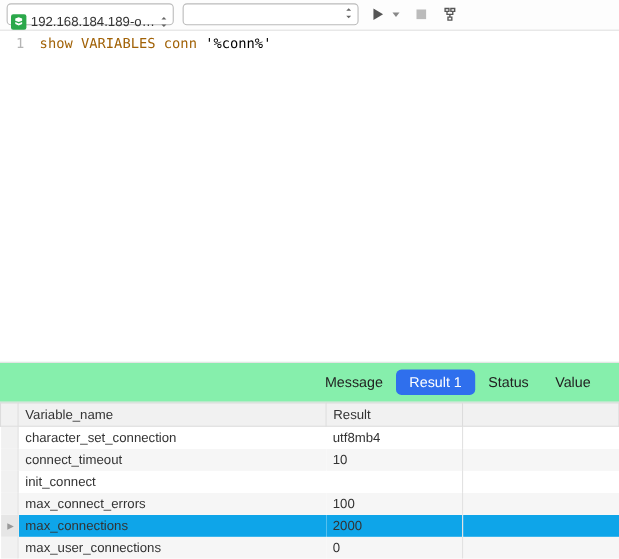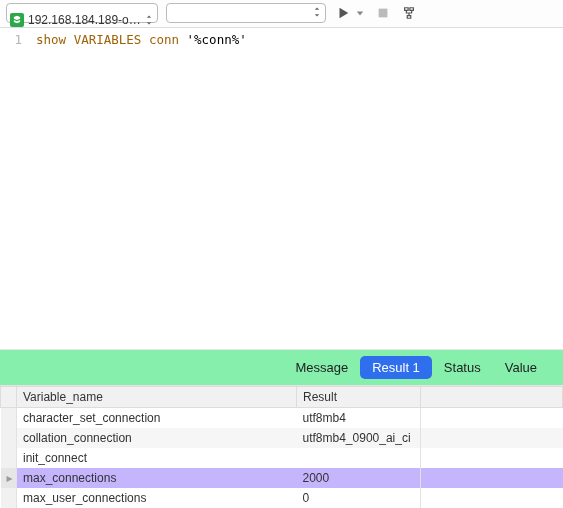--- a/index.html
+++ b/index.html
@@ -138,21 +138,21 @@
     overflow: hidden;
     font-weight: normal;
   }
   .grid thead th {
     background: #f1f1f1;
     border: 1px solid #dcdcdc;
     color: #333;
   }
   .grid tbody tr:nth-child(odd) td { background: #fff; }
   .grid tbody tr:nth-child(even) td { background: #f6f6f6; }
-  .grid tbody tr.sel td { background: #c4b5fd; }
+  .grid tbody tr.sel td { background: #0ea5e9; }
   .rowhandle {
     width: 16px;
     text-align: center;
     color: #999;
     background: #f1f1f1 !important;
     border-right: 1px solid #e2e2e2;
   }
   .grid tbody tr.sel .rowhandle { background: #e6e6e6 !important; }
   .col-name { width: 280px; }
   .col-value { width: 124px; border-right: 1px solid #e2e2e2 !important; }
@@ -241,28 +241,34 @@
   </thead>
   <tbody id="grid-body">
       <tr>
         <td class="rowhandle"></td>
         <td>character_set_connection</td>
         <td class="col-value">utf8mb4</td>
         <td></td>
       </tr>
       <tr>
         <td class="rowhandle"></td>
-        <td>collation_connection</td>
-        <td class="col-value">utf8mb4_0900_ai_ci</td>
+        <td>connect_timeout</td>
+        <td class="col-value">10</td>
         <td></td>
       </tr>
       <tr>
         <td class="rowhandle"></td>
         <td>init_connect</td>
         <td class="col-value"></td>
+        <td></td>
+      </tr>
+      <tr>
+        <td class="rowhandle"></td>
+        <td>max_connect_errors</td>
+        <td class="col-value">100</td>
         <td></td>
       </tr>
       <tr class="sel">
         <td class="rowhandle">▸</td>
         <td>max_connections</td>
         <td class="col-value">2000</td>
         <td></td>
       </tr>
       <tr>
         <td class="rowhandle"></td>

